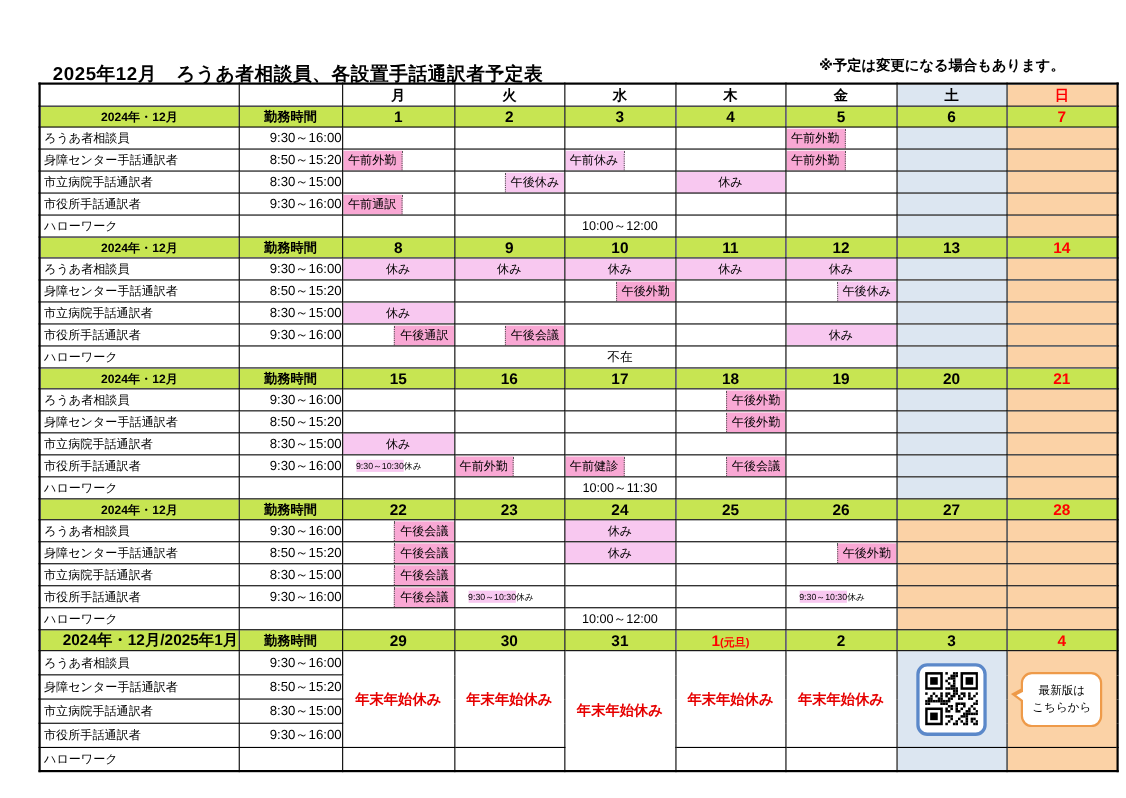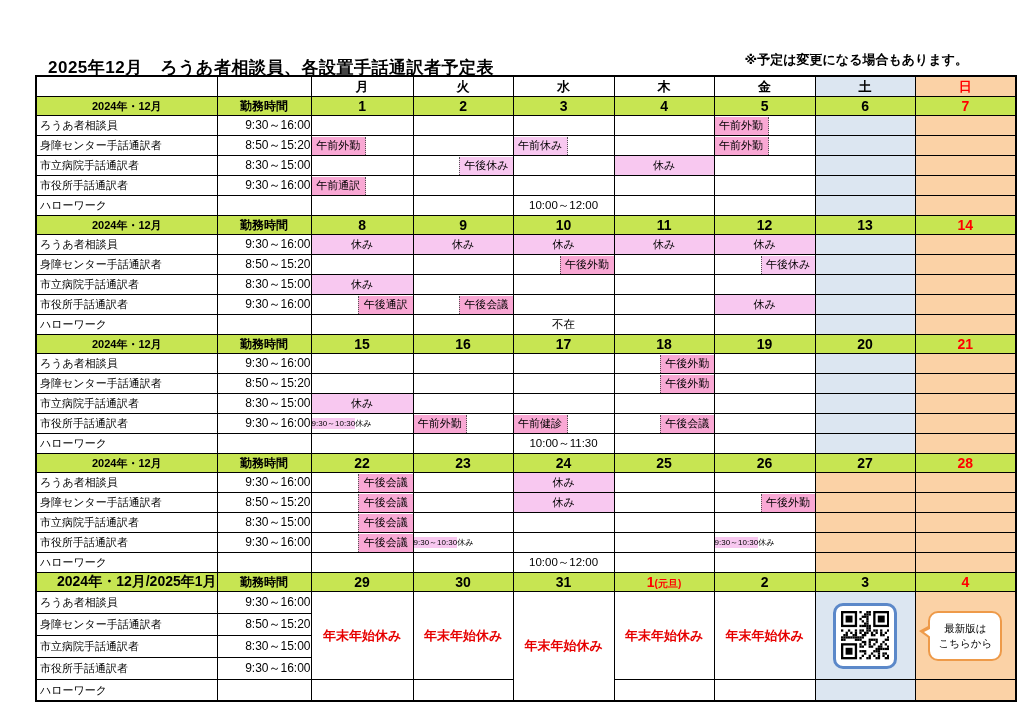--- a/index.html
+++ b/index.html
@@ -23,21 +23,21 @@
   td.tm{text-align:right;font-size:12px;}
   td.sat{background:var(--sat);}
   td.sun{background:var(--sun);}
   td.fp{background:var(--pink);text-align:center;font-size:11px;}
   .rd{color:var(--red);}
   .hb{width:54%;height:18px;display:flex;align-items:center;justify-content:center;font-size:11px;background:#f9a8d4;box-sizing:border-box;}
   .hb.l{border-right:1px dotted #555;}
   .hb.r{margin-left:auto;border-left:1px dotted #555;}
   .hb.p{background:var(--pink);text-align:right;}
   .ctr{text-align:center;font-size:11.5px;}
-  .tiny{font-size:8px;display:flex;align-items:center;height:100%;}
+  .tiny{font-size:8px;display:flex;align-items:center;height:100%;margin-left:12px;}
   .tiny .tp{background:var(--pink);}
   td.holiday{color:var(--hred);font-weight:bold;font-size:13px;text-align:center;background:#fff;}
   tr.tall td{height:21px;}
   tr.hw5 td{height:20px;}
   .qrbox{width:58px;height:60px;background:#fff;border:3px solid var(--qrb);border-radius:10px;
          margin:1px auto;display:flex;align-items:center;justify-content:center;}
   td.qrcell{background:var(--sat);}
   td.bubcell{background:var(--sun);}
   .bub{position:relative;width:70px;height:46px;background:#fff;border:2px solid var(--bub);
        border-radius:10px;margin:0 auto;display:flex;flex-direction:column;align-items:center;

